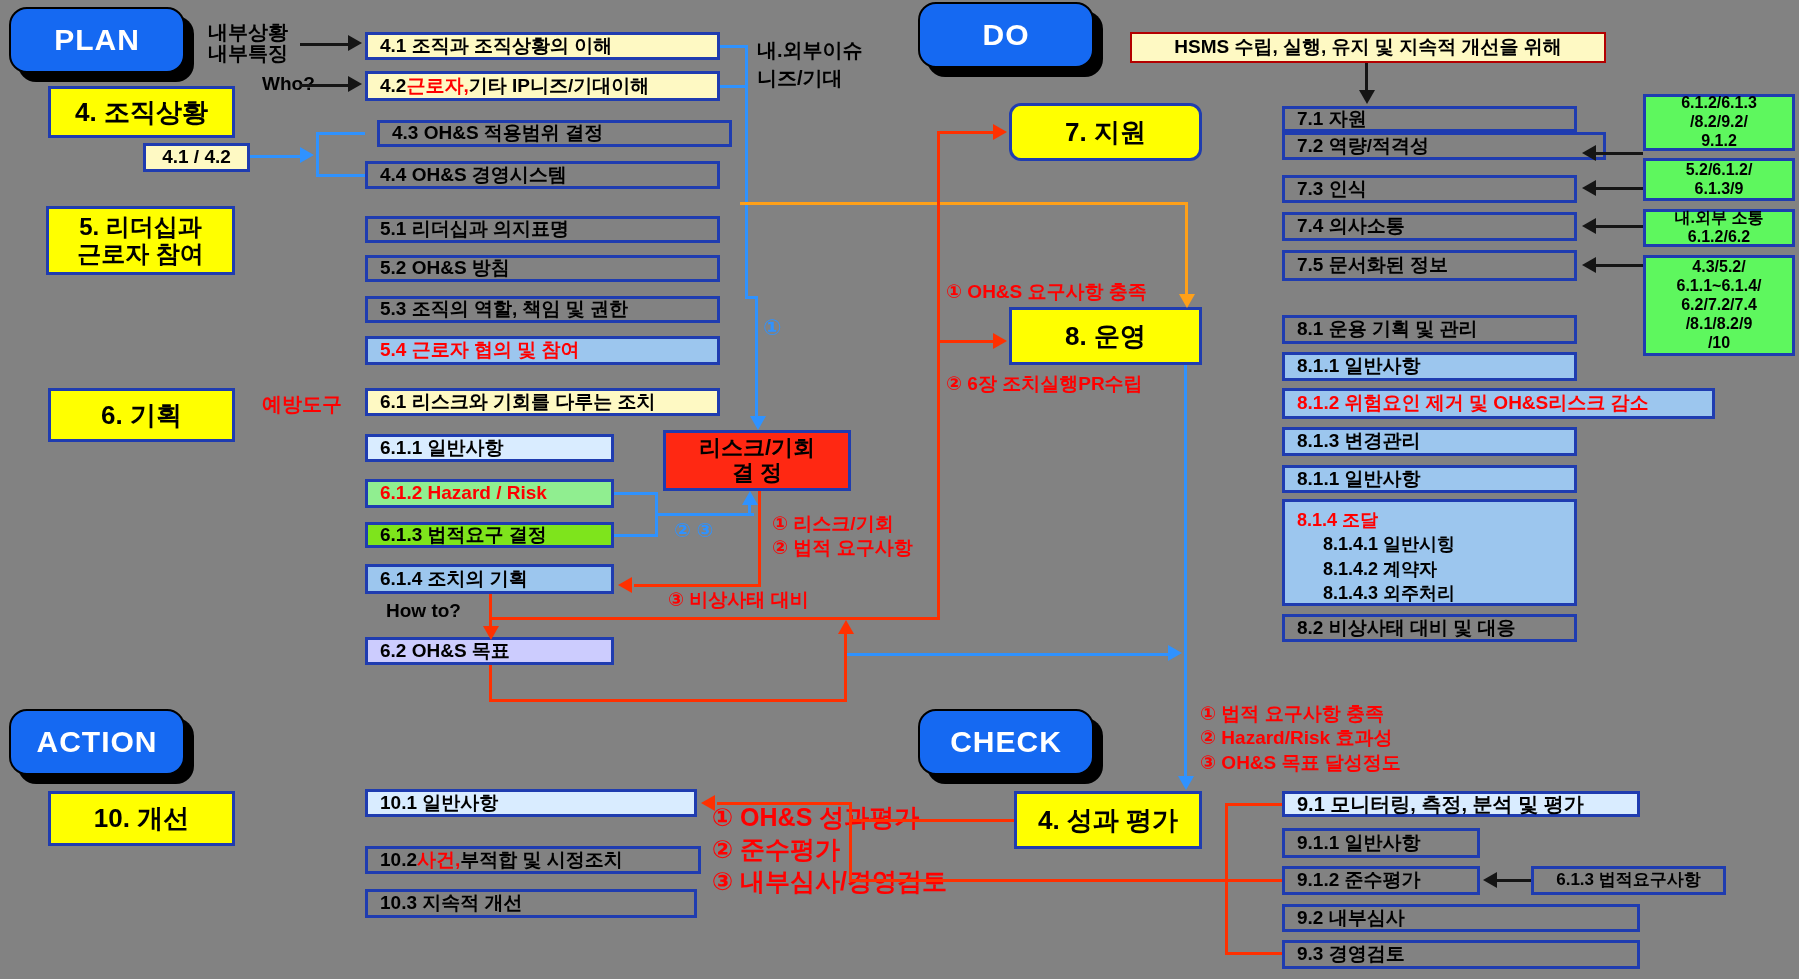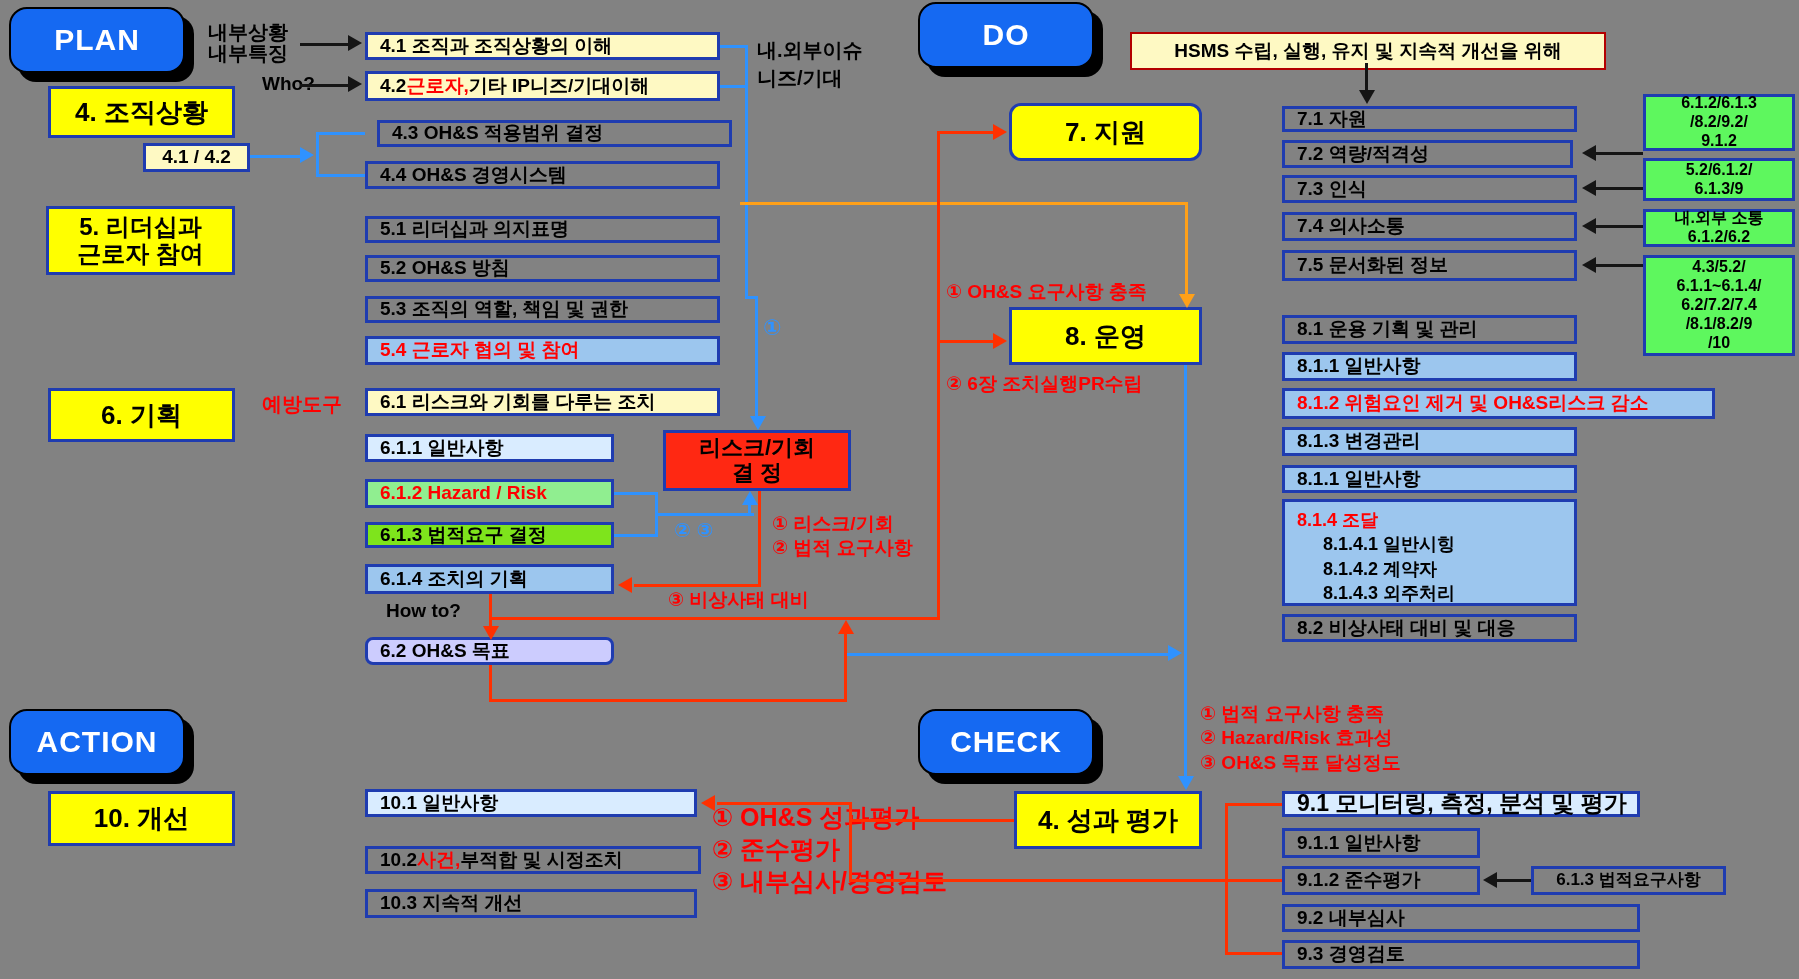--- a/index.html
+++ b/index.html
@@ -12,21 +12,21 @@
        align-items:center;font-size:19px;padding-left:12px;line-height:1.1;}
   .center{justify-content:center;padding-left:0;text-align:center;}
   .yellow-b{background:#ffff00;font-size:26px;}
   .orange-b{background:#fef9c3;}
   .gray-b{background:#828282;}
   .lblue-b{background:#9cc6ee;}
   .pblue-b{background:#d9ecff;}
   .lgreen-b{background:#90ee90;}
   .green-b{background:#7ee41c;}
   .sgreen-b{background:#5ef75e;font-size:16px;line-height:1.18;}
-  .lav-b{background:#ccccfe;border-radius:8px;}
+  .lav-b{background:#ccccfe;}
   .red-b{background:#ff2812;font-size:22px;}
   .hsms-b{border-color:#b30000;border-width:2px;}
   .pre{white-space:pre-line;}
   .lbl{position:absolute;font-weight:bold;line-height:1.28;}
   .red-t{color:#ff0000;}
   .blue-t{color:#2f92ff;}
   .line{position:absolute;}
   .h{height:3px;} .v{width:3px;}
   .red-l{background:#ff3000;} .blue-l{background:#2f92ff;}
   .orange-l{background:#ffa018;} .black-l{background:#151515;}
@@ -73,23 +73,23 @@
   <div class="box lblue-b red-t" style="left:365px;top:336px;width:355px;height:29px;">5.4 근로자 협의 및 참여</div>
   <div class="box orange-b" style="left:365px;top:388px;width:355px;height:28px;">6.1 리스크와 기회를 다루는 조치</div>
   <div class="box pblue-b" style="left:365px;top:434px;width:249px;height:28px;">6.1.1 일반사항</div>
   <div class="box lgreen-b red-t" style="left:365px;top:479px;width:249px;height:29px;">6.1.2 Hazard / Risk</div>
   <div class="box green-b" style="left:365px;top:522px;width:249px;height:26px;">6.1.3 법적요구 결정</div>
   <div class="box lblue-b" style="left:365px;top:564px;width:249px;height:30px;">6.1.4 조치의 기획</div>
   <div class="box lav-b" style="left:365px;top:637px;width:249px;height:28px;">6.2 OH&amp;S 목표</div>
   <div class="box red-b center pre" style="left:663px;top:430px;width:188px;height:61px;">리스크/기회
 결 정</div>
 
-  <div class="box orange-b hsms-b center" style="left:1130px;top:32px;width:476px;height:38px;">HSMS 수립, 실행, 유지 및 지속적 개선을 위해</div>
+  <div class="box orange-b hsms-b center" style="left:1130px;top:32px;width:476px;height:31px;">HSMS 수립, 실행, 유지 및 지속적 개선을 위해</div>
   <div class="box gray-b" style="left:1282px;top:106px;width:295px;height:26px;">7.1 자원</div>
-  <div class="box gray-b" style="left:1282px;top:140px;width:291px;height:28px;">7.2 역량/적격성</div>
+  <div class="box gray-b" style="left:1282px;top:132px;width:324px;height:28px;">7.2 역량/적격성</div>
   <div class="box gray-b" style="left:1282px;top:175px;width:295px;height:28px;">7.3 인식</div>
   <div class="box gray-b" style="left:1282px;top:212px;width:295px;height:29px;">7.4 의사소통</div>
   <div class="box gray-b" style="left:1282px;top:250px;width:295px;height:31px;">7.5 문서화된 정보</div>
   <div class="box sgreen-b center pre" style="left:1643px;top:94px;width:152px;height:57px;">6.1.2/6.1.3
 /8.2/9.2/
 9.1.2</div>
   <div class="box sgreen-b center pre" style="left:1643px;top:158px;width:152px;height:43px;">5.2/6.1.2/
 6.1.3/9</div>
   <div class="box sgreen-b center pre" style="left:1643px;top:209px;width:152px;height:38px;">내.외부 소통
 6.1.2/6.2</div>
@@ -104,21 +104,21 @@
   <div class="box lblue-b" style="left:1282px;top:427px;width:295px;height:29px;">8.1.3 변경관리</div>
   <div class="box lblue-b" style="left:1282px;top:465px;width:295px;height:28px;">8.1.1 일반사항</div>
   <div class="box lblue-b" style="left:1282px;top:499px;width:295px;height:107px;display:block;padding-top:6px;font-size:18px;line-height:1.35;">
     <div class="red-t">8.1.4 조달</div>
     <div class="sub">8.1.4.1 일반시힝</div>
     <div class="sub">8.1.4.2 계약자</div>
     <div class="sub">8.1.4.3 외주처리</div>
   </div>
   <div class="box gray-b" style="left:1282px;top:614px;width:295px;height:28px;">8.2 비상사태 대비 및 대응</div>
 
-  <div class="box pblue-b" style="left:1282px;top:791px;width:358px;height:26px;font-size:23px;">9.1 모니터링, 측정, 분석 및 평가</div>
+  <div class="box pblue-b" style="left:1282px;top:791px;width:358px;height:26px;font-size:20px;">9.1 모니터링, 측정, 분석 및 평가</div>
   <div class="box gray-b" style="left:1282px;top:828px;width:198px;height:30px;">9.1.1 일반사항</div>
   <div class="box gray-b" style="left:1282px;top:866px;width:198px;height:29px;">9.1.2 준수평가</div>
   <div class="box gray-b center" style="left:1531px;top:866px;width:195px;height:29px;font-size:17px;">6.1.3 법적요구사항</div>
   <div class="box gray-b" style="left:1282px;top:904px;width:358px;height:28px;">9.2 내부심사</div>
   <div class="box gray-b" style="left:1282px;top:940px;width:358px;height:29px;">9.3 경영검토</div>
 
   <div class="box pblue-b" style="left:365px;top:789px;width:332px;height:28px;">10.1 일반사항</div>
   <div class="box gray-b mix" style="left:365px;top:846px;width:336px;height:28px;">
     <span>10.2 </span>
       <span class="red-t">사건,</span>

